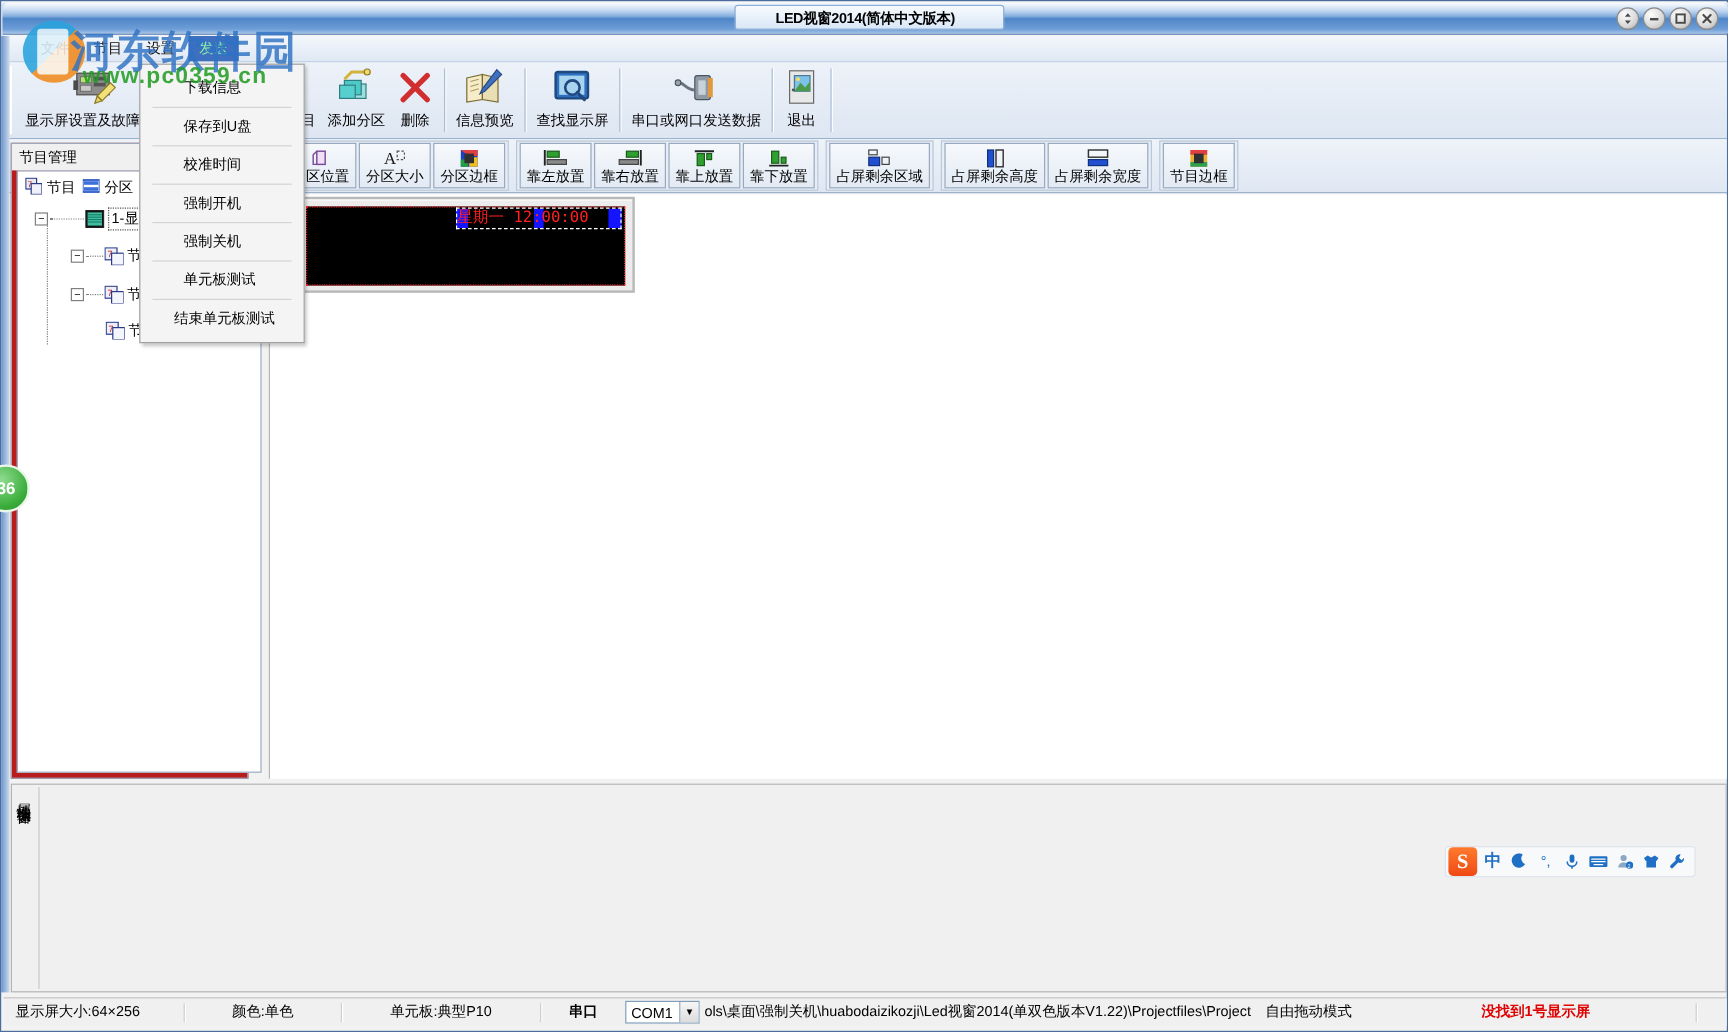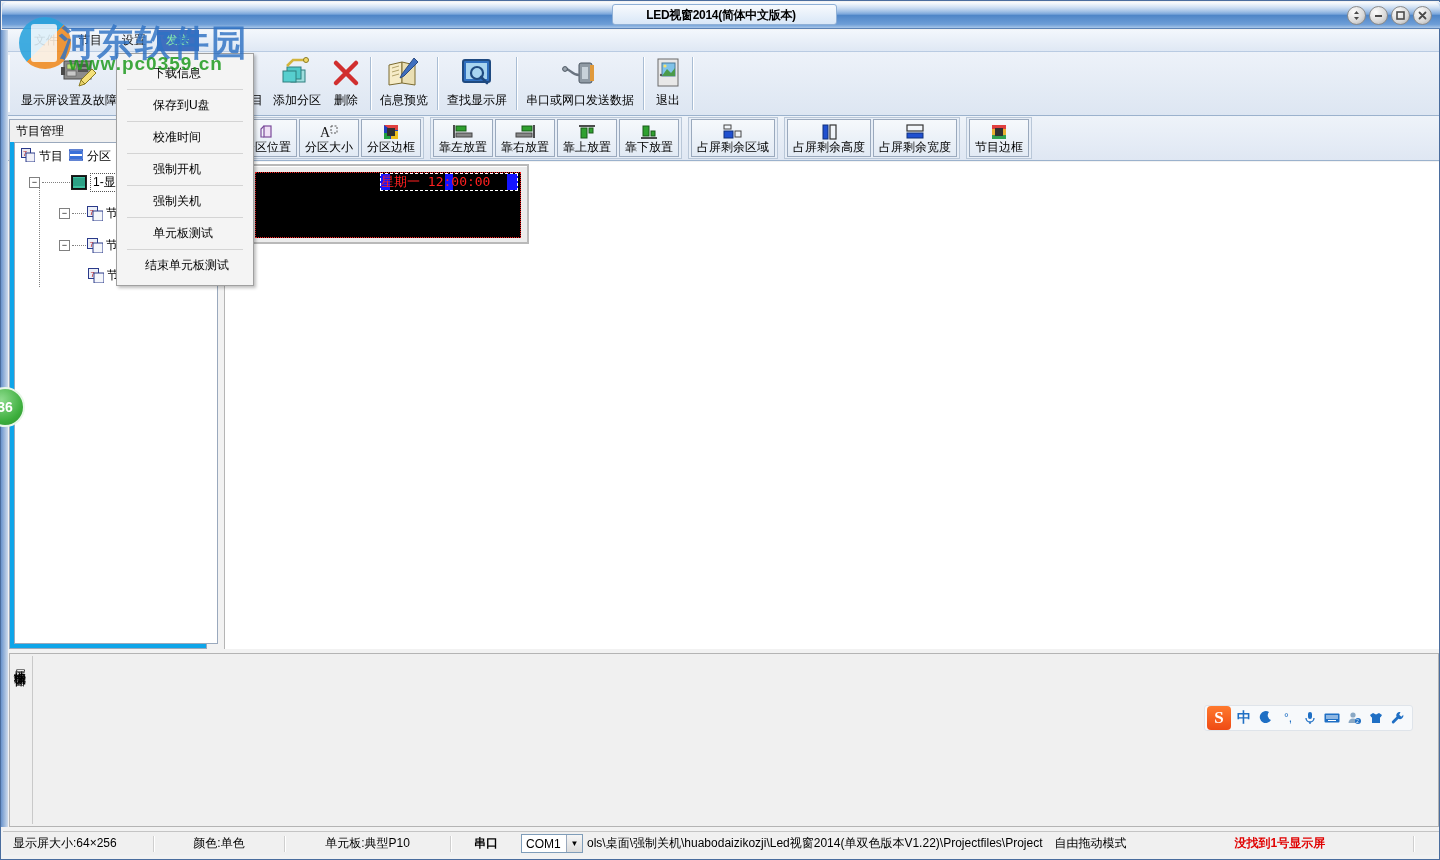--- a/index.html
+++ b/index.html
@@ -100,21 +100,21 @@
     display:flex; flex-direction:column; align-items:center; justify-content:center;
     border: 1px solid #9aa9bd; background: linear-gradient(#f6f9fc,#e2eaf4);
     margin: 0 1px; padding: 2px 5px 1px 5px; min-width: 52px; height: 38px;
   }
   .tb2-btn .ico { height: 17px; display:flex; align-items:center; justify-content:center; }
   .tb2-btn .lbl { font-size:12px; color:#000; white-space:nowrap; line-height:14px; }
 
   
   .leftpanel {
     position: absolute; left: 8px; top: 118px; width: 198px; height: 530px;
-    background: #0ea5e9; border: 1px solid #9aa9bd;
+    background: #b91c1c; border: 1px solid #9aa9bd;
   }
   .leftpanel-title {
     position:absolute; left:0; top:0; width:100%; height:22px;
     font-size: 12px; color:#000; padding: 3px 0 0 6px;
     background: #f0f0f0;
   }
   .tree-box {
     position:absolute; left:4px; top:22px; width:204px; height:502px;
     background:#fff; border:1px solid #9aa9bd;
   }

